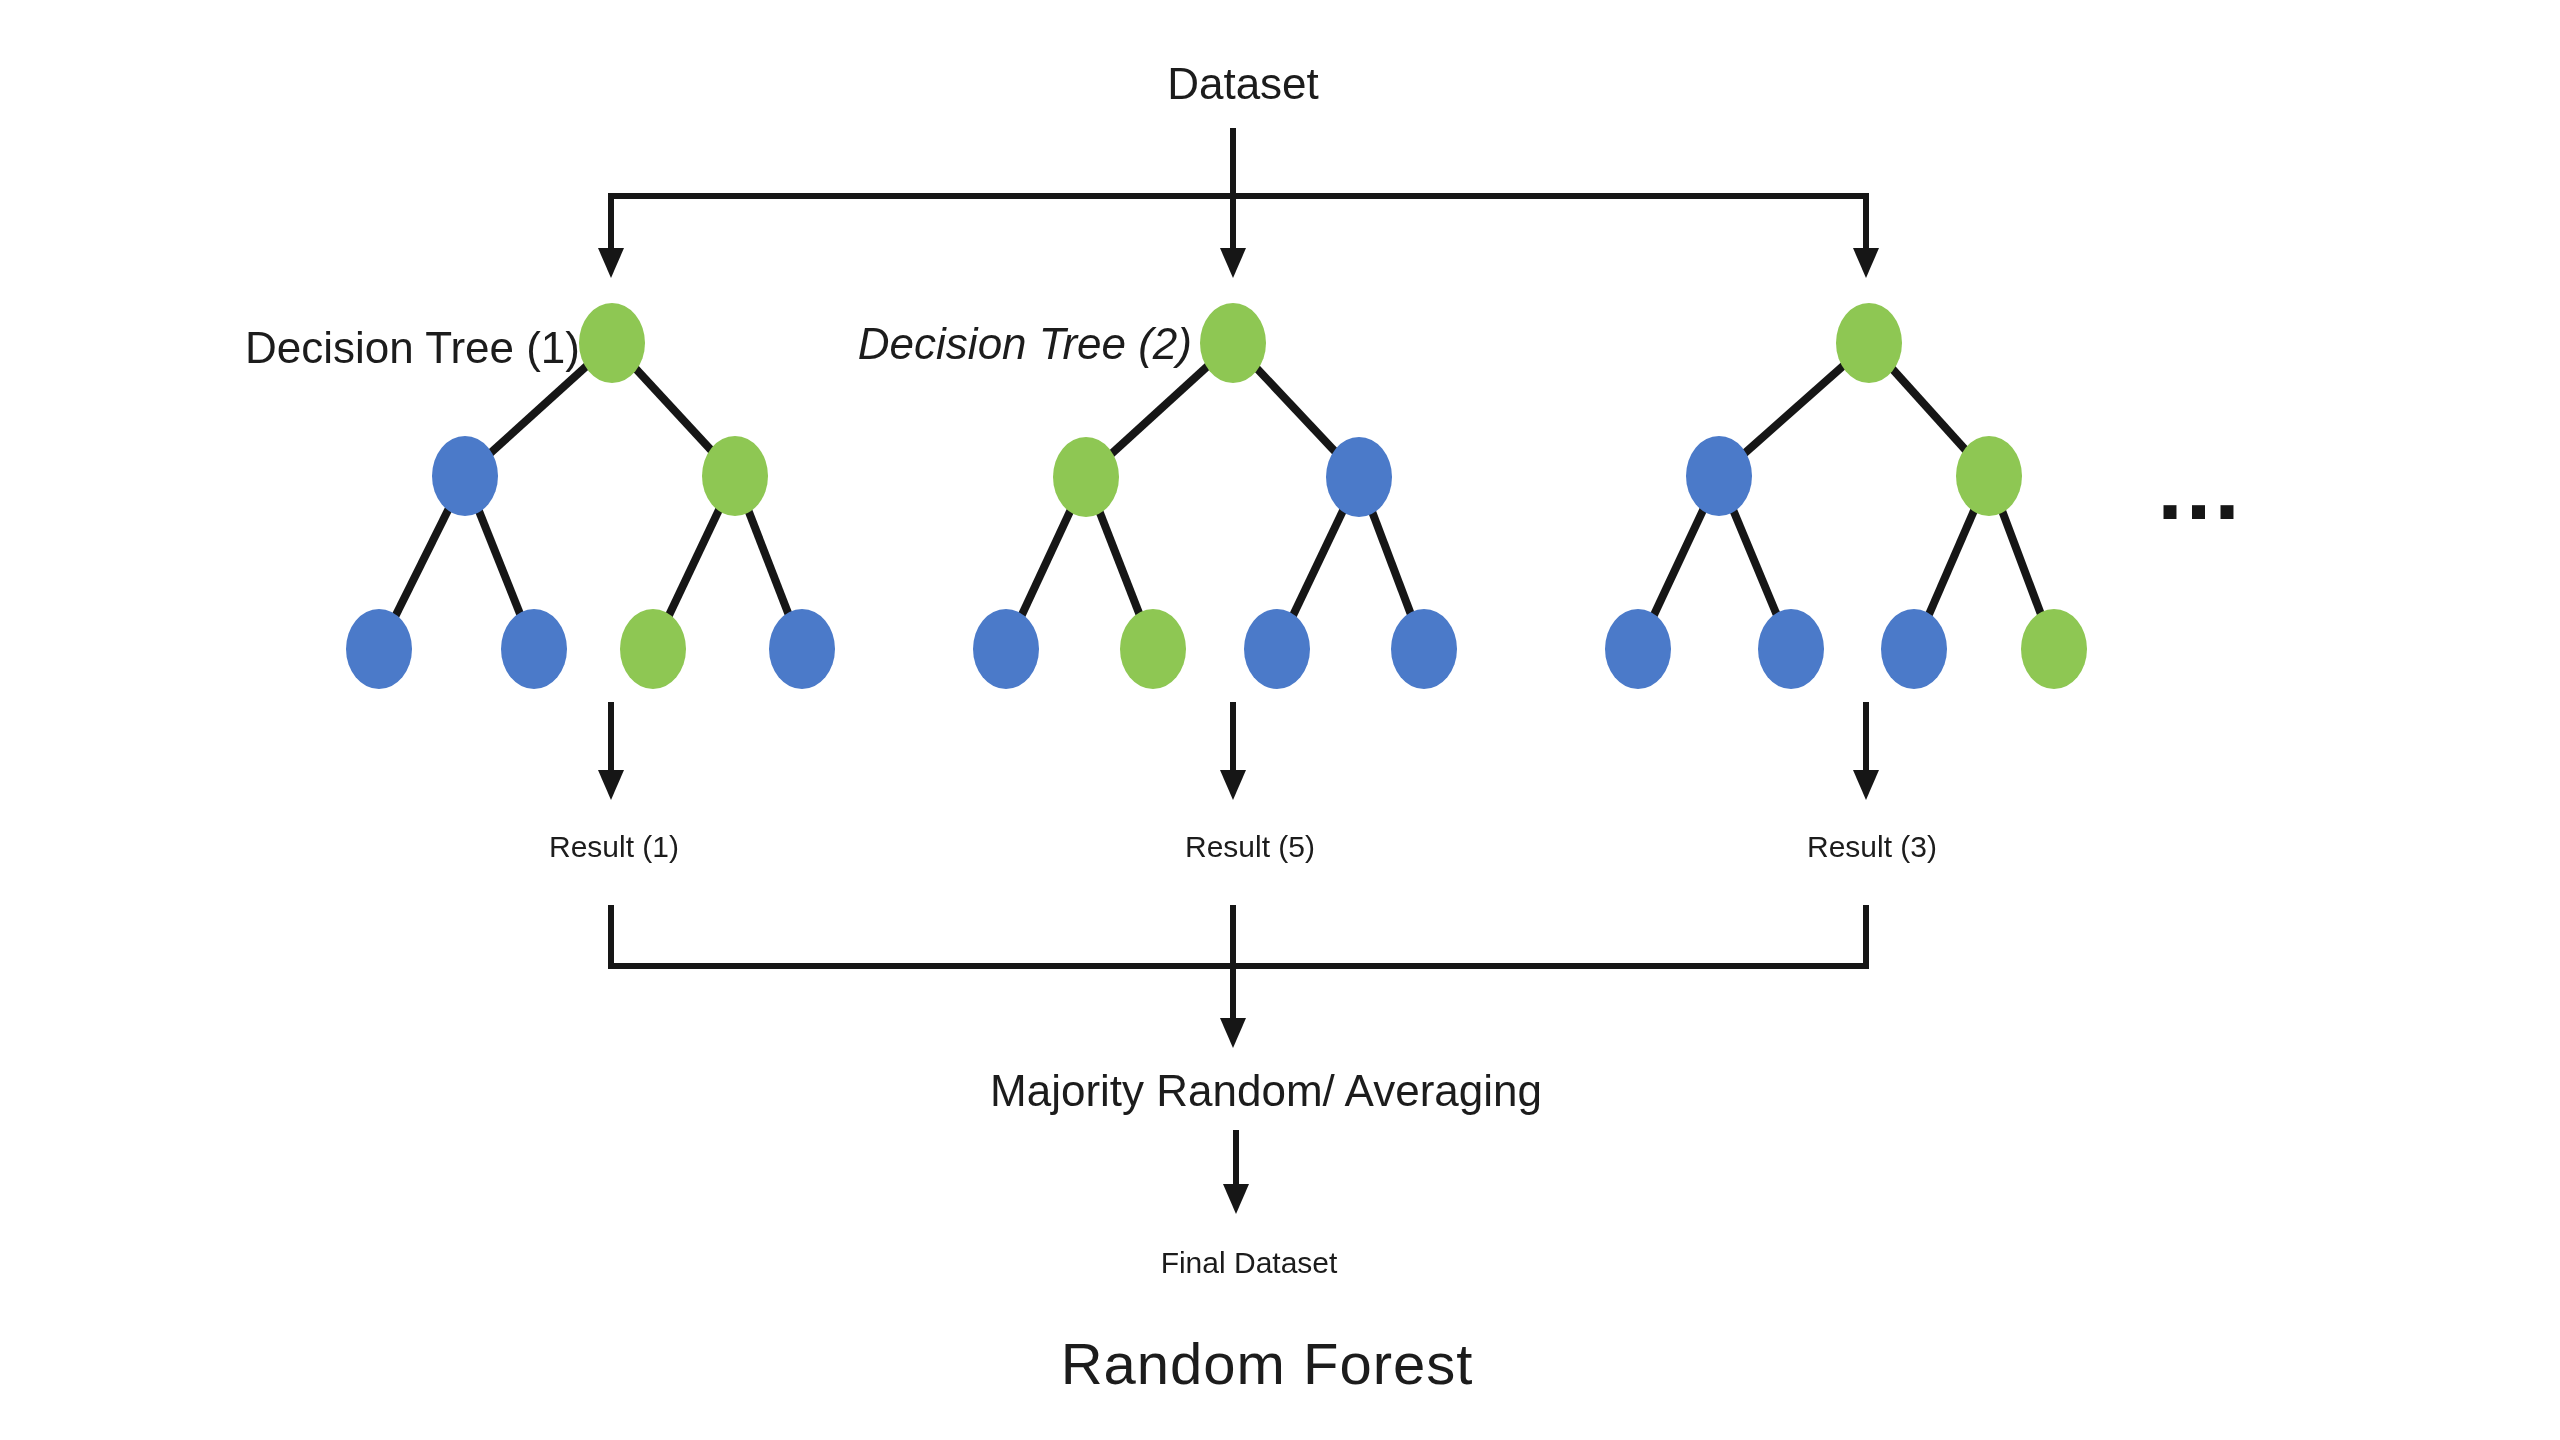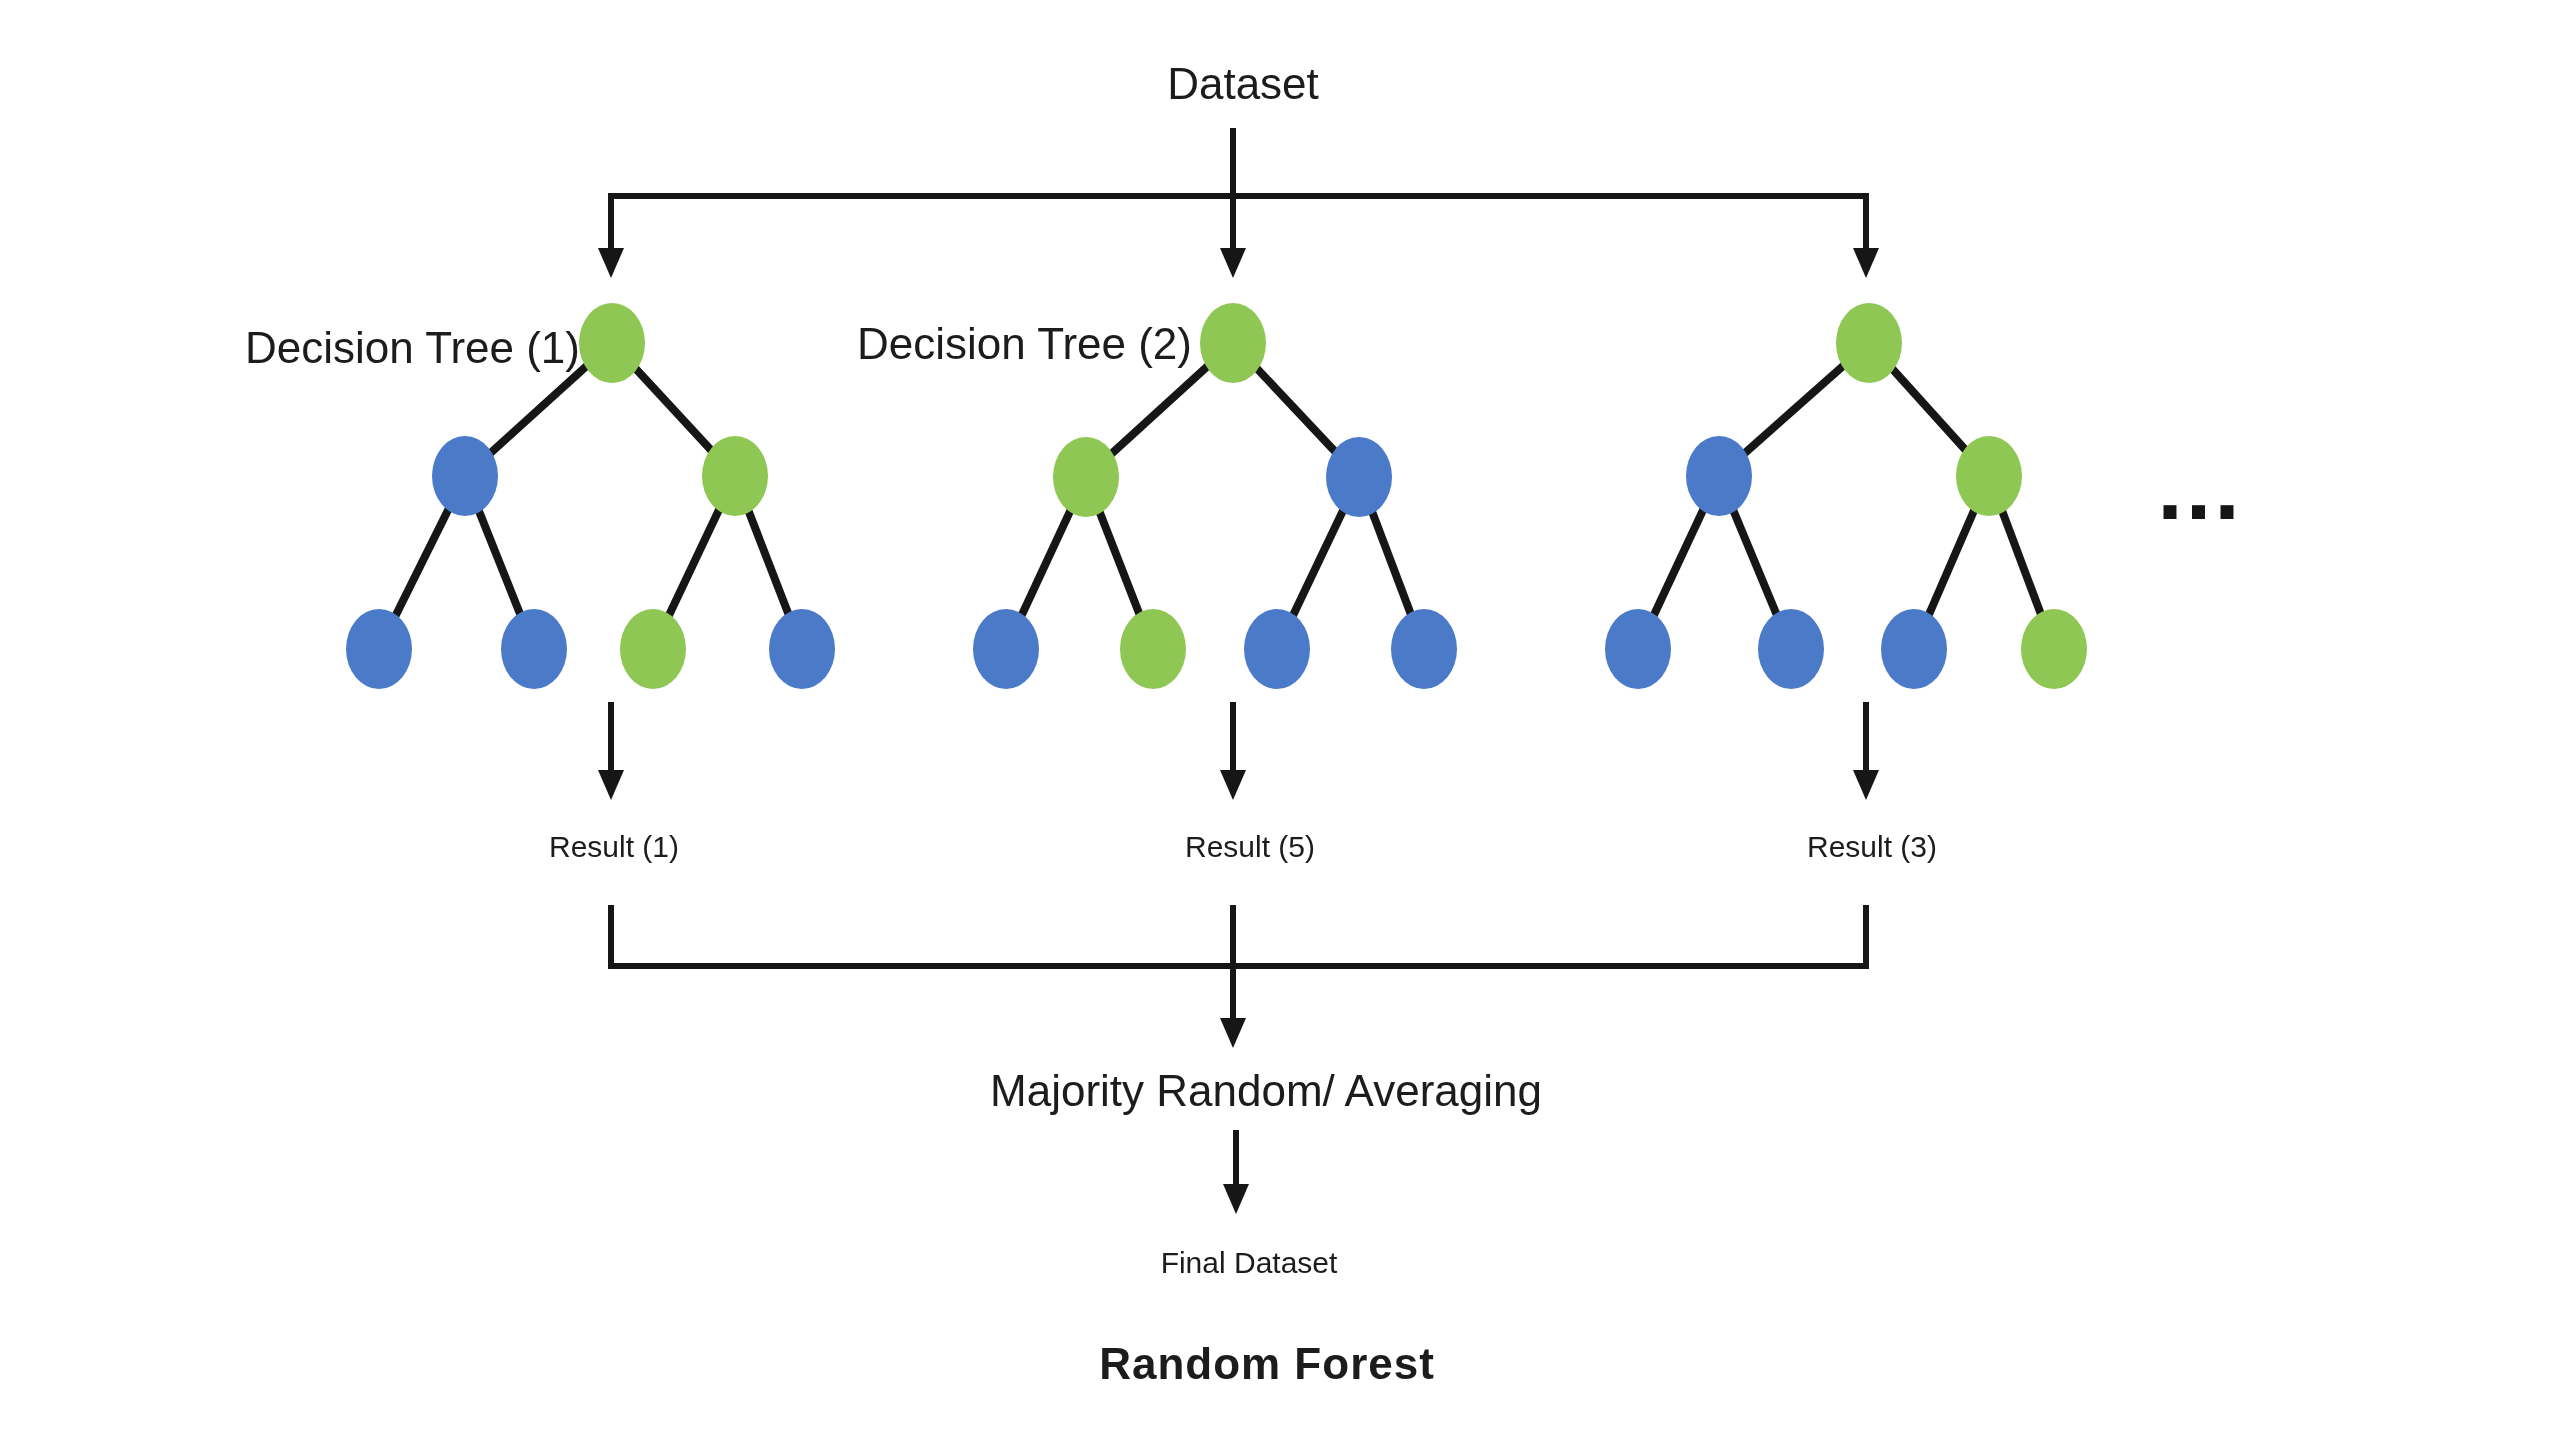--- a/index.html
+++ b/index.html
@@ -16,21 +16,21 @@
     position: absolute;
     color: #1c1c1c;
     white-space: nowrap;
     transform: translate(-50%, -50%);
     font-family: "Liberation Sans", sans-serif;
     line-height: 1.1;
   }
   .lbl.right-anchor { transform: translate(-100%, -50%); margin-top: 6px; }
   .fs44 { font-size: 44px; }
   .fs42 { font-size: 30px; }
-  .title-bold { font-size: 44px; font-weight: 700; letter-spacing: 1px; }
+  .title-bold { font-size: 58px; font-weight: 400; letter-spacing: 1px; }
   .dots {
     position: absolute;
     transform: translate(-50%, -50%);
     font-size: 92px;
     font-weight: 700;
     color: #161616;
     letter-spacing: 3px;
     line-height: 18px;
   }
 </style>
@@ -98,21 +98,21 @@
       <line x1="608" y1="966" x2="1869" y2="966" stroke="#161616" stroke-width="6" stroke-linecap="butt"></line>
       <line x1="1233" y1="966" x2="1233" y2="1024" stroke="#161616" stroke-width="6" stroke-linecap="butt"></line>
       <polygon points="1220,1018 1246,1018 1233,1048" fill="#161616"></polygon>
       <line x1="1236" y1="1130" x2="1236" y2="1190" stroke="#161616" stroke-width="6" stroke-linecap="butt"></line>
       <polygon points="1223,1184 1249,1184 1236,1214" fill="#161616"></polygon>
     </svg>
 
   <div class="lbl fs44" id="lbl-dataset" style="left: 1243px; top: 84px;">Dataset</div>
 
   <div class="lbl fs44 right-anchor" id="lbl-tree-1" style="left: 580px; top: 342px;">Decision Tree (1)</div>
-  <div class="lbl fs44 right-anchor" id="lbl-tree-2" style="left: 1192px; top: 338px;">Decision Tree (2)</div>
+  <div class="lbl fs44 right-anchor" id="lbl-tree-2" style="left: 1192px; top: 338px; font-style: italic;">Decision Tree (2)</div>
 
   <div class="lbl fs42" id="lbl-result-1" style="left: 614px; top: 846px;">Result (1)</div>
   <div class="lbl fs42" id="lbl-result-2" style="left: 1250px; top: 846px;">Result (5)</div>
   <div class="lbl fs42" id="lbl-result-3" style="left: 1872px; top: 846px;">Result (3)</div>
 
   <div class="dots" id="lbl-ellipsis" style="left: 2200px; top: 487px;">...</div>
 
   <div class="lbl fs44" id="lbl-majority" style="left: 1266px; top: 1091px;">Majority Random/ Averaging</div>
 
   <div class="lbl fs42" id="lbl-final" style="left: 1249px; top: 1262px;">Final Dataset</div>

